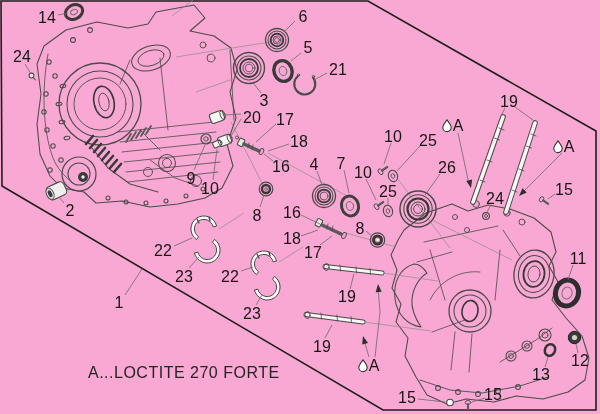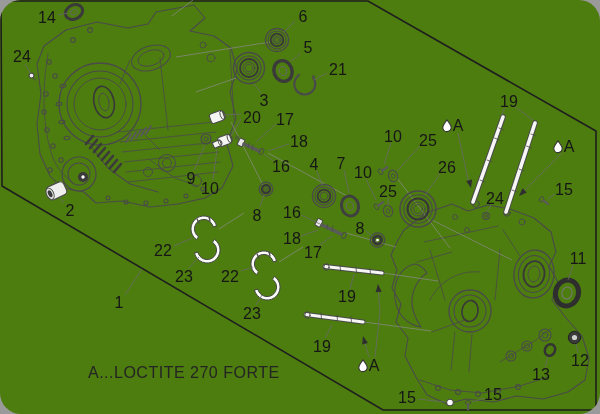--- a/index.html
+++ b/index.html
@@ -1,17 +1,17 @@
 <!DOCTYPE html>
 <html><head>
 <meta charset="utf-8">
 <style>
   html,body{margin:0;padding:0;background:#9a9a9a;}
-  .page{width:600px;height:414px;background:#4d7c0f;position:relative;overflow:hidden;
-        font-family:"Liberation Sans",sans-serif;border-radius:21px;}
+  .page{width:600px;height:414px;background:#f9a8d4;position:relative;overflow:hidden;
+        font-family:"Liberation Sans",sans-serif;}
   svg{display:block}
   .art{stroke:#4a4a4a;fill:none;stroke-width:1.05;stroke-linecap:round;stroke-linejoin:round}
   .art .dark{stroke:#383838}
   .frame-line{fill:none;stroke:#1e1e1e;stroke-width:1.6;stroke-linejoin:miter}
   .leader{stroke:#6a6a6a;stroke-width:0.8;fill:none}
   .asm{stroke:#8d8d8d;stroke-width:0.7;fill:none}
   .callout-label{font-size:16px;fill:#161616}
   .arrow{fill:#2e2e2e;stroke:none}
   .note-text{font-size:16px;fill:#242424;letter-spacing:.5px}
   .spring1{stroke:#3a3a3a;stroke-width:2.6;fill:none}

